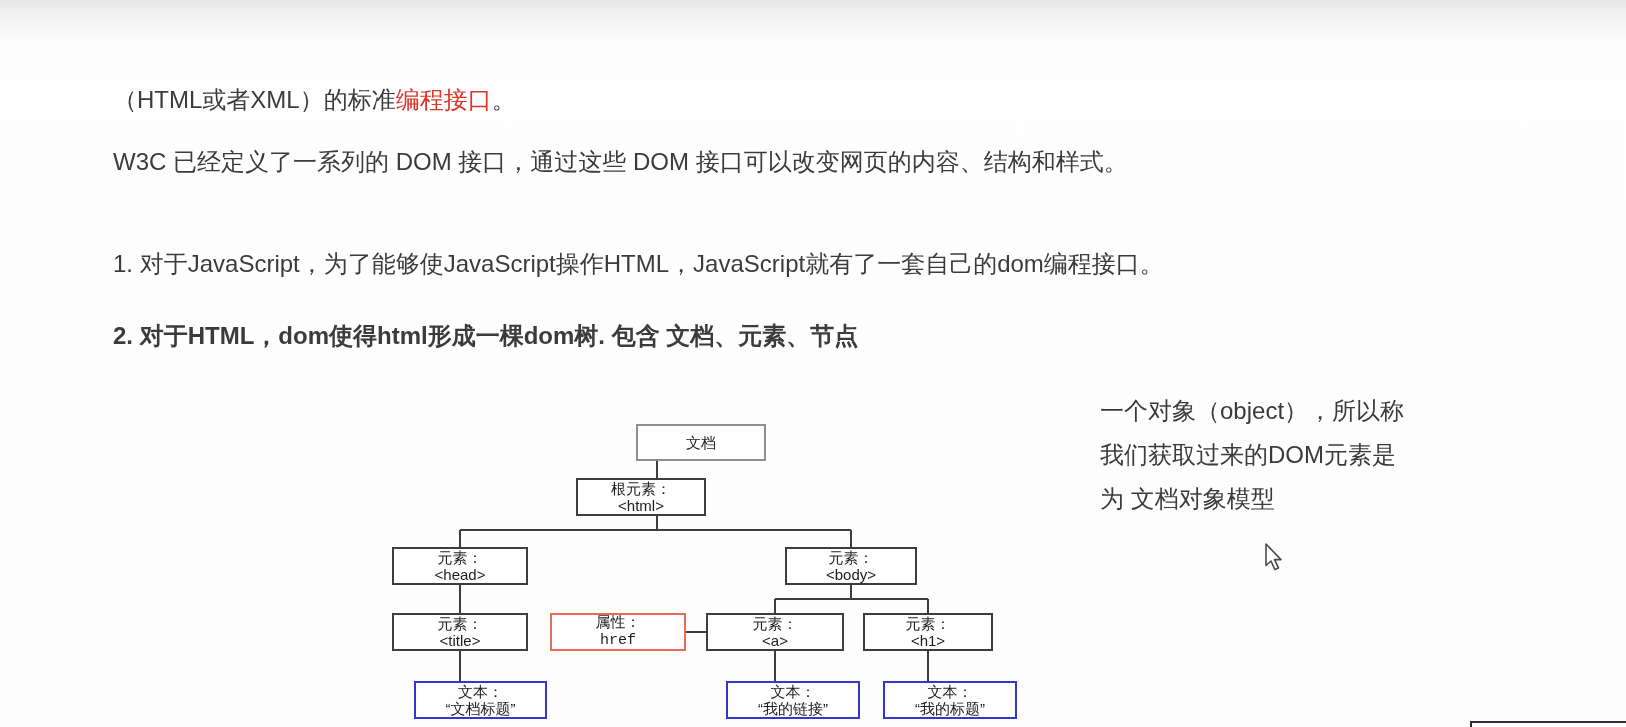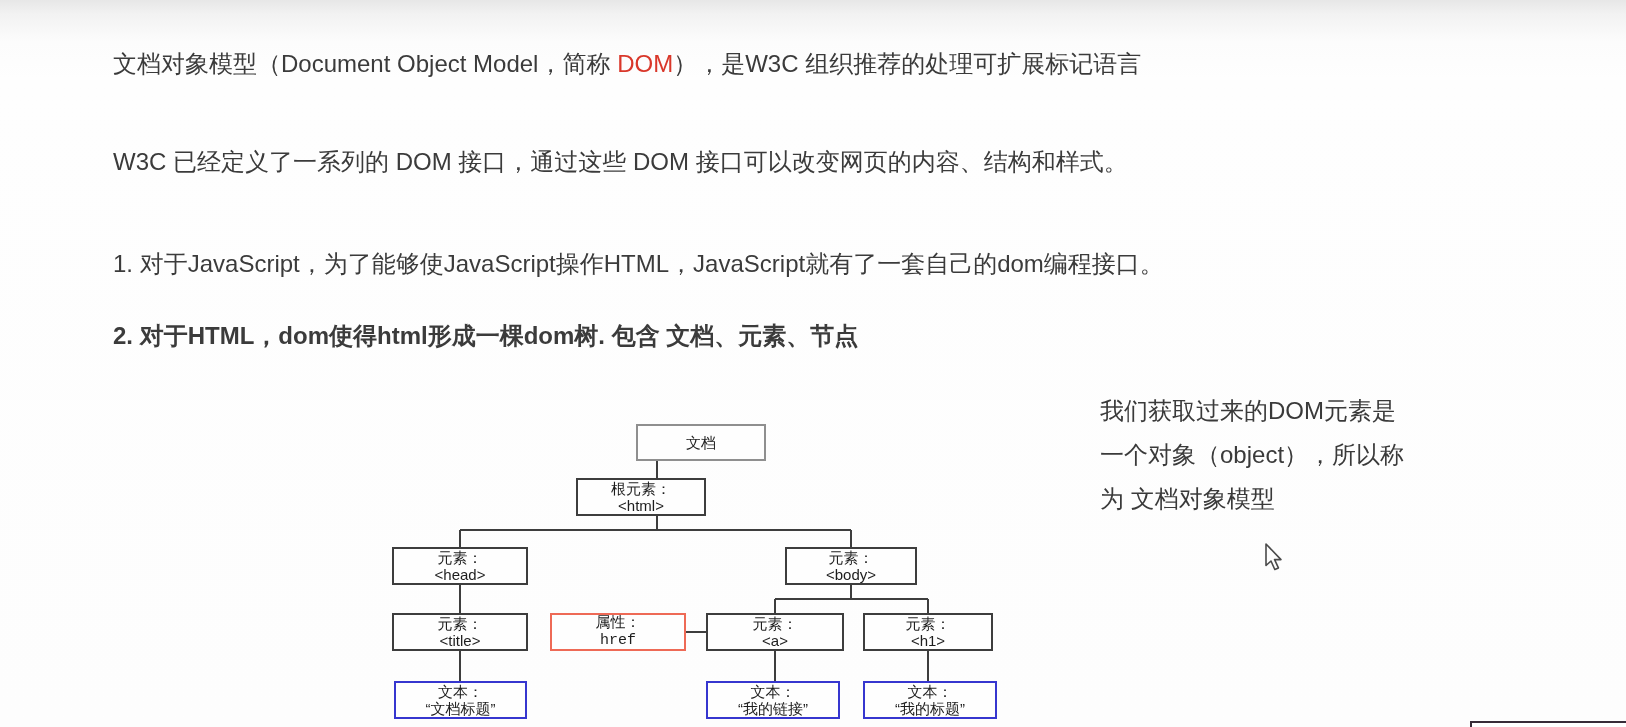--- a/index.html
+++ b/index.html
@@ -15,21 +15,21 @@
   .diagram{position:absolute;left:390px;top:410px;width:605px;height:312px;}
   .diagram svg.wires{position:absolute;left:0;top:0;}
   .dnode{
     position:absolute;box-sizing:border-box;background:#fefefe;
     border:2px solid #3d3d3d;display:flex;flex-direction:column;
     align-items:center;justify-content:center;
     font-size:15px;line-height:17px;color:#1d1d1d;text-align:center;
   }
   .dnode.gray{border-color:#8f8f8f;}
   .dnode.red{border-color:#ee6a56;}
-  .dnode.blue{border-color:#3636cf;}
+  .dnode.blue{border-color:#3636cf;margin-left:20px;}
   .n-document{left:202px;top:14px;width:130px;height:37px;margin-left:44px;}
   .n-root{left:186px;top:68px;width:130px;height:38px;}
   .n-head{left:2px;top:137px;width:136px;height:38px;}
   .n-body{left:395px;top:137px;width:132px;height:38px;}
   .n-title{left:2px;top:203px;width:136px;height:38px;}
   .n-href{left:160px;top:203px;width:136px;height:38px;font-family:Liberation Mono, monospace;}
   .n-a{left:316px;top:203px;width:138px;height:38px;}
   .n-h1{left:473px;top:203px;width:130px;height:38px;}
   .n-text1{left:4px;top:271px;width:133px;height:38px;}
   .n-text2{left:316px;top:271px;width:134px;height:38px;}
@@ -39,21 +39,21 @@
   
   .cursor{position:absolute;left:1265px;top:543px;}
   
   .br-box{position:absolute;left:1470px;top:721px;width:170px;height:30px;background:#ffffff;border:2px solid #372c38;box-sizing:border-box;}
 </style>
 </head>
 <body>
 
 <div class="slide">
 
-  <div class="bodytext seg" style="top:46px;"><span>文档对象模型（Document Object Model，简称 </span><span style="color: rgb(217, 55, 42);">DOM</span><span>），是W3C 组织推荐的处理可扩展标记语言</span></div>
+  <div class="bodytext seg" style="top:82px;"><span>（HTML或者XML）的标准</span><span style="color: rgb(217, 55, 42);">编程接口</span><span>。</span></div>
 
   <div class="bodytext" style="top:144px;">W3C 已经定义了一系列的 DOM 接口，通过这些 DOM 接口可以改变网页的内容、结构和样式。</div>
 
   <div class="bodytext" style="top:246px;">1. 对于JavaScript，为了能够使JavaScript操作HTML，JavaScript就有了一套自己的dom编程接口。</div>
   <div class="bodytext" style="top:318px;font-weight:bold;">2. 对于HTML，dom使得html形成一棵dom树. 包含 文档、元素、节点</div>
 
   <div class="diagram">
     <svg class="wires" width="605" height="312" viewBox="0 0 605 312">
       <g stroke="#3d3d3d" stroke-width="2" fill="none">
 
@@ -118,22 +118,22 @@
       <span>文本：</span>
       <span>“我的链接”</span>
     </div>
     <div class="dnode blue n-text3">
       <span>文本：</span>
       <span>“我的标题”</span>
     </div>
   </div>
 
   <div class="side-note">
+    <div>一个对象（object），所以称</div>
     <div>我们获取过来的DOM元素是</div>
-    <div>一个对象（object），所以称</div>
     <div>为 文档对象模型</div>
   </div>
 
   <div class="cursor">
     <svg width="19" height="30" viewBox="0 0 19 30">
       <polygon points="1,1 1,22.5 6,18 9.8,26.5 13.4,24.9 9.6,16.6 16,16.6" fill="#fdfdfd" stroke="#4a4a4a" stroke-width="1.6" stroke-linejoin="round"></polygon>
     </svg>
   </div>
 
   <div class="br-box"></div>

